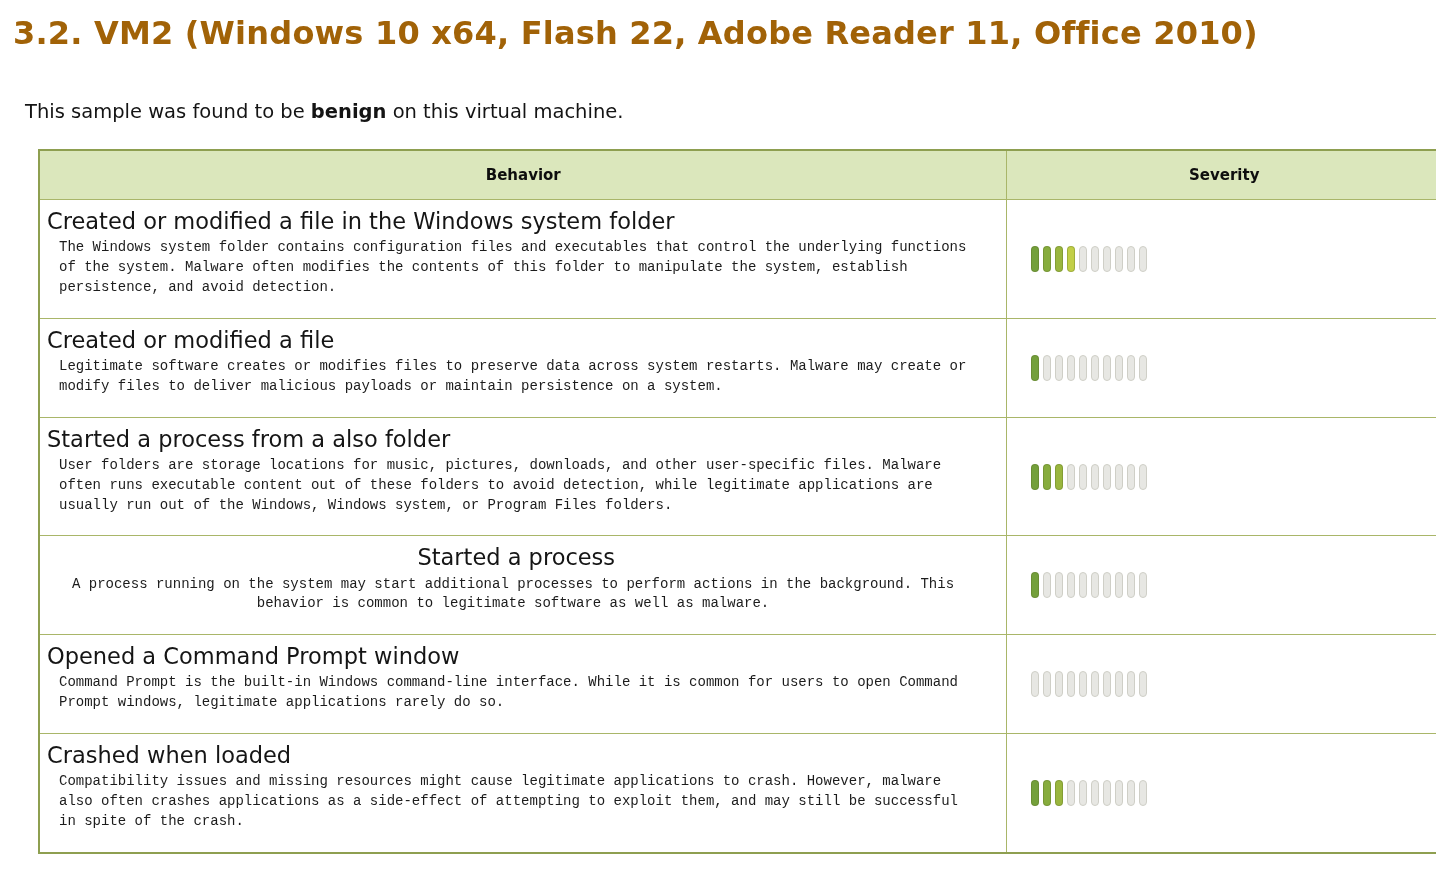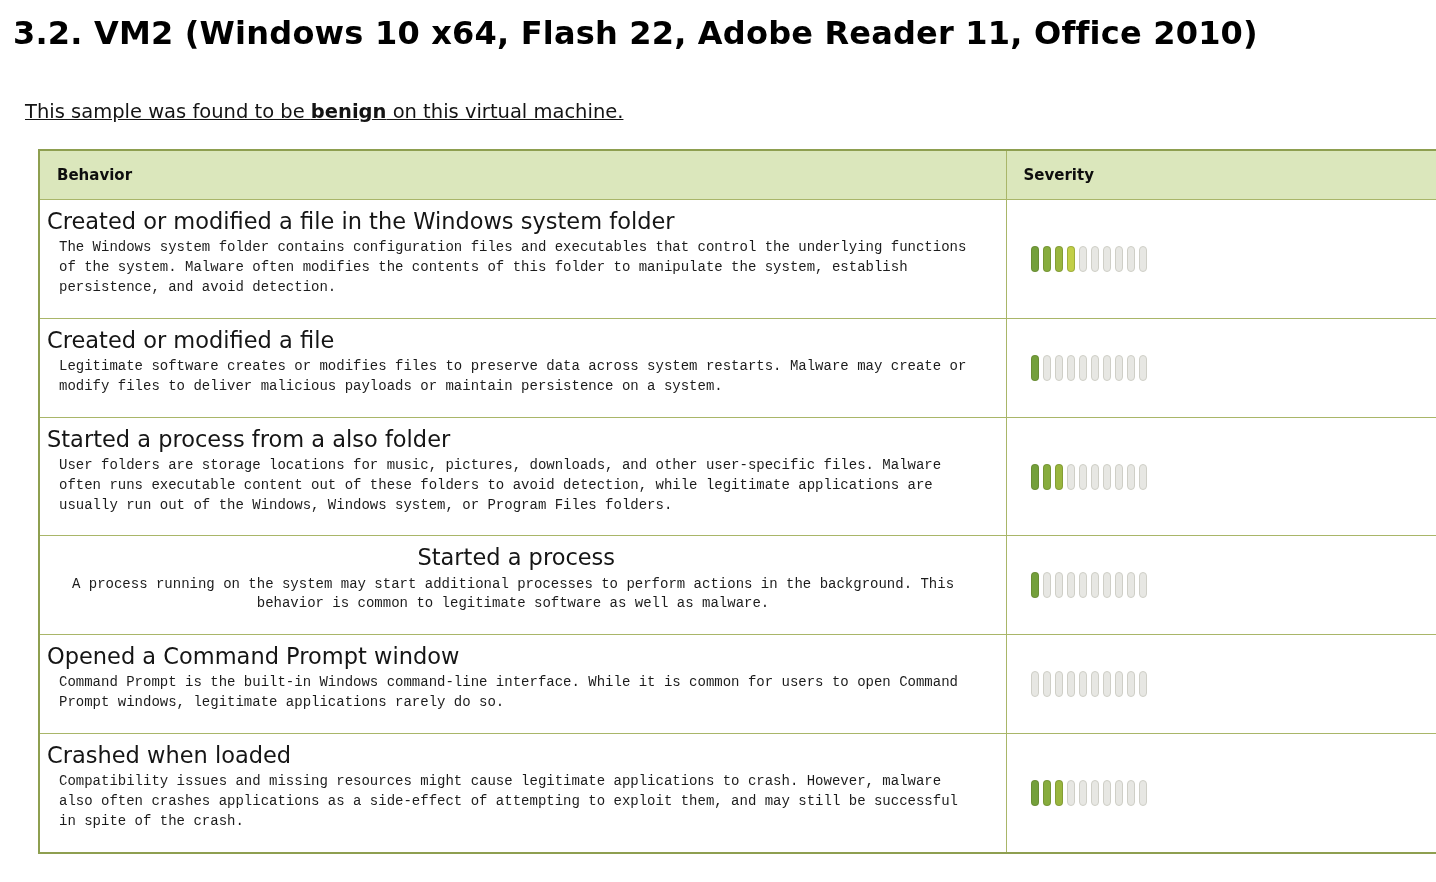--- a/index.html
+++ b/index.html
@@ -10,45 +10,44 @@
     --empty-border:#cfcfc7;
   }
   *{box-sizing:border-box;}
   html,body{margin:0;padding:0;background:#ffffff;}
   body{
     width:1436px;height:882px;overflow:hidden;
     font-family:"DejaVu Sans","Liberation Sans",sans-serif;
     color:#1a1a1a;
   }
   h1{
-    font-size:32px;font-weight:bold;color:#000000;
+    font-size:32px;font-weight:bold;color:#a16207;
     margin:14px 0 0 13px;letter-spacing:.2px;
   }
   h2{
     font-size:27px;font-weight:bold;color:#3f3f3f;
     margin:64px 0 0 13px;
   }
   .intro{
     font-size:19.5px;color:#141414;
     margin:48px 0 0 25px;
-    text-decoration:underline;
   }
   .intro b{font-weight:bold;}
   table{
     border-collapse:collapse;
     margin:26px 0 0 38px;
     width:1383px;
     border:2px solid var(--border-outer);
     table-layout:fixed;
   }
   th,td{border:1px solid var(--border-inner);}
   thead th{
     background:var(--header-bg);
     font-size:15px;font-weight:bold;color:#0e0e0e;
-    text-align:left;padding:15px 16px 15px 17px;
+    text-align:center;padding:15px 16px 15px 17px;
     height:48px;
   }
   th.col-behavior{width:967px;}
   th.col-severity{width:436px;}
   td.behavior-cell{
     vertical-align:top;
     padding:5px 20px 20px 7px;
     background:#fff;
   }
   .row-title{

